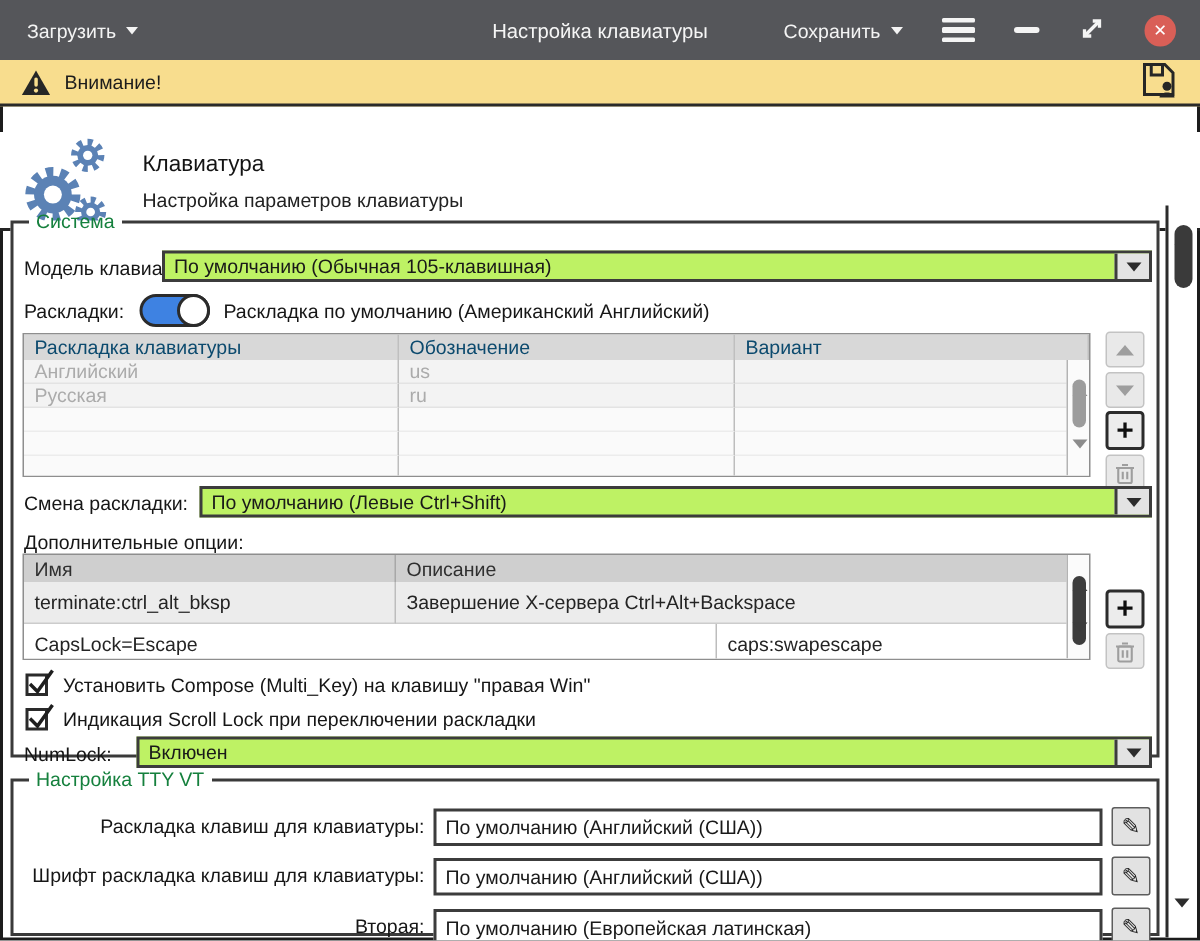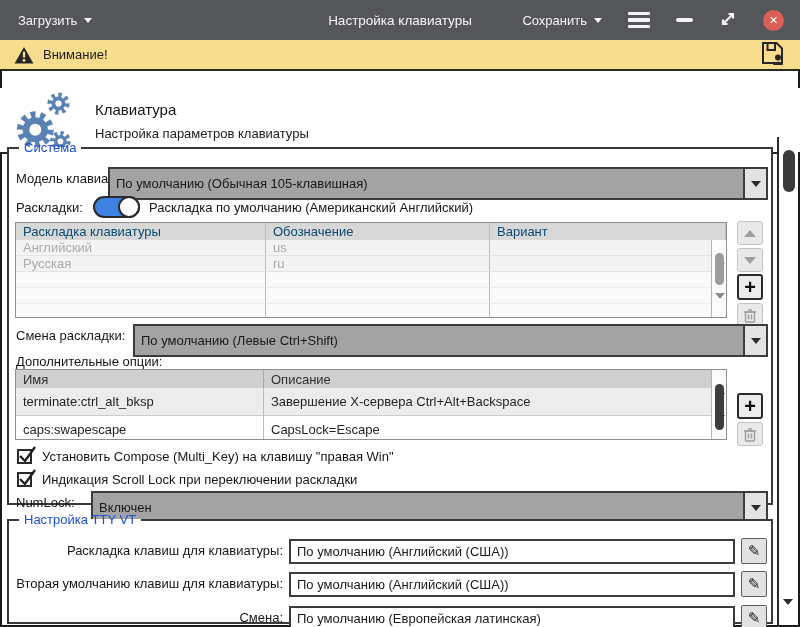--- a/index.html
+++ b/index.html
@@ -26,26 +26,26 @@
     border-bottom:2px solid #2a2a2a;display:flex;align-items:center;padding:0 14px;}
   .warn-text{margin-left:9px;font-size:13px;color:#1c1c1c;}
   .warn-save{margin-left:auto;}
   
   .pagehead{position:absolute;left:0;top:88px;width:800px;height:66px;background:#fff;border-bottom:2px solid #242424;}
   .gears{position:absolute;left:8px;top:3px;}
   .page-title{position:absolute;left:95px;top:13px;font-size:15px;color:#141414;}
   .page-sub{position:absolute;left:95px;top:38px;font-size:13px;color:#222;}
   
   fieldset{position:absolute;border:2px solid #3a3a3a;margin:0;padding:0;background:#fff;}
-  legend{margin-left:10px;padding:0 5px;font-size:13px;color:#1d4ed8;}
+  legend{margin-left:10px;padding:0 5px;font-size:13px;color:#15803d;}
   .fs-system{left:7px;top:140px;width:766px;height:365px;}
   .fs-tty{left:7px;top:512px;width:766px;height:112px;}
   .lbl{position:absolute;white-space:nowrap;color:#161616;}
   
-  .combobox{position:absolute;display:flex;height:33px;border:2px solid #3c3c3c;background:#a3a3a3;align-items:stretch;}
+  .combobox{position:absolute;display:flex;height:21px;border:2px solid #3c3c3c;background:#bef264;align-items:stretch;}
   .combobox .val{flex:1;display:flex;align-items:center;padding:0 6px;white-space:nowrap;overflow:hidden;color:#191919;}
   .combobox .dbtn{width:23px;background:#e3e3e3;border-left:2px solid #3c3c3c;display:flex;align-items:center;justify-content:center;}
   .tri-down{width:0;height:0;border-left:5px solid transparent;border-right:5px solid transparent;border-top:6.5px solid #2c2c2c;}
   .tri-up{width:0;height:0;border-left:5px solid transparent;border-right:5px solid transparent;border-bottom:6.5px solid #2c2c2c;}
   
   .toggle{position:absolute;width:47px;height:22px;border-radius:12px;background:var(--toggle-blue,#3e82e2);border:2px solid #2b2b2b;}
   .toggle .knob{position:absolute;right:-2px;top:-2px;width:22px;height:22px;border-radius:50%;background:#fff;border:2px solid #2b2b2b;}
   
   .tbl{position:absolute;border:1px solid #8e8e8e;background:#fff;overflow:hidden;}
   .trow{display:flex;width:100%;}
@@ -246,22 +246,22 @@
     <div class="tbl tbl-en" style="left:6px;top:214px;width:712px;height:71px;">
       <div class="trow thead">
         <span class="cell" style="width:248px;">Имя</span>
         <span class="cell" style="flex:1;">Описание</span>
       </div>
       <div class="trow trow1">
         <span class="cell" style="width:248px;">terminate:ctrl_alt_bksp</span>
         <span class="cell" style="flex:1;">Завершение X-сервера Ctrl+Alt+Backspace</span>
       </div>
       <div class="trow trow2">
+        <span class="cell" style="flex:1;">CapsLock=Escape</span>
         <span class="cell" style="width:248px;">caps:swapescape</span>
-        <span class="cell" style="flex:1;">CapsLock=Escape</span>
       </div>
       <div class="vscroll dark" style="top:0;bottom:0;">
         <span class="sb-up"><span class="stri-up"></span></span>
         <span class="sb-thumb" style="top:14px;height:46px;background:#3d3d3d;"></span>
         <span class="sb-down"><span class="stri-down"></span></span>
       </div>
     </div>
 
     <div class="sq-btn sq-en" style="left:728px;top:238px;height:26px;">
       <span>+</span>
@@ -300,27 +300,27 @@
 
   <fieldset class="fs-tty">
     <legend>Настройка TTY VT</legend>
 
     <span class="tty-label" style="top:16px;">Раскладка клавиш для клавиатуры:</span>
     <div class="tty-field" style="top:12px;">По умолчанию (Английский (США))</div>
     <div class="edit-btn" style="top:11px;">
       <span>✎</span>
     </div>
 
-    <span class="tty-label" style="top:49px;">Вторая умолчанию клавиш для клавиатуры:</span>
+    <span class="tty-label" style="top:49px;">Шрифт раскладка клавиш для клавиатуры:</span>
     <div class="tty-field" style="top:45px;">По умолчанию (Английский (США))</div>
     <div class="edit-btn" style="top:44px;">
       <span>✎</span>
     </div>
 
-    <span class="tty-label" style="top:83px;">Смена:</span>
+    <span class="tty-label" style="top:83px;">Вторая:</span>
     <div class="tty-field" style="top:79px;">По умолчанию (Европейская латинская)</div>
     <div class="edit-btn" style="top:78px;">
       <span>✎</span>
     </div>
   </fieldset>
 
   <div class="main-scroll">
     <span class="ms-up"><span class="tri-up"></span></span>
     <span class="ms-thumb"></span>
     <span class="ms-down"><span class="tri-down"></span></span>

